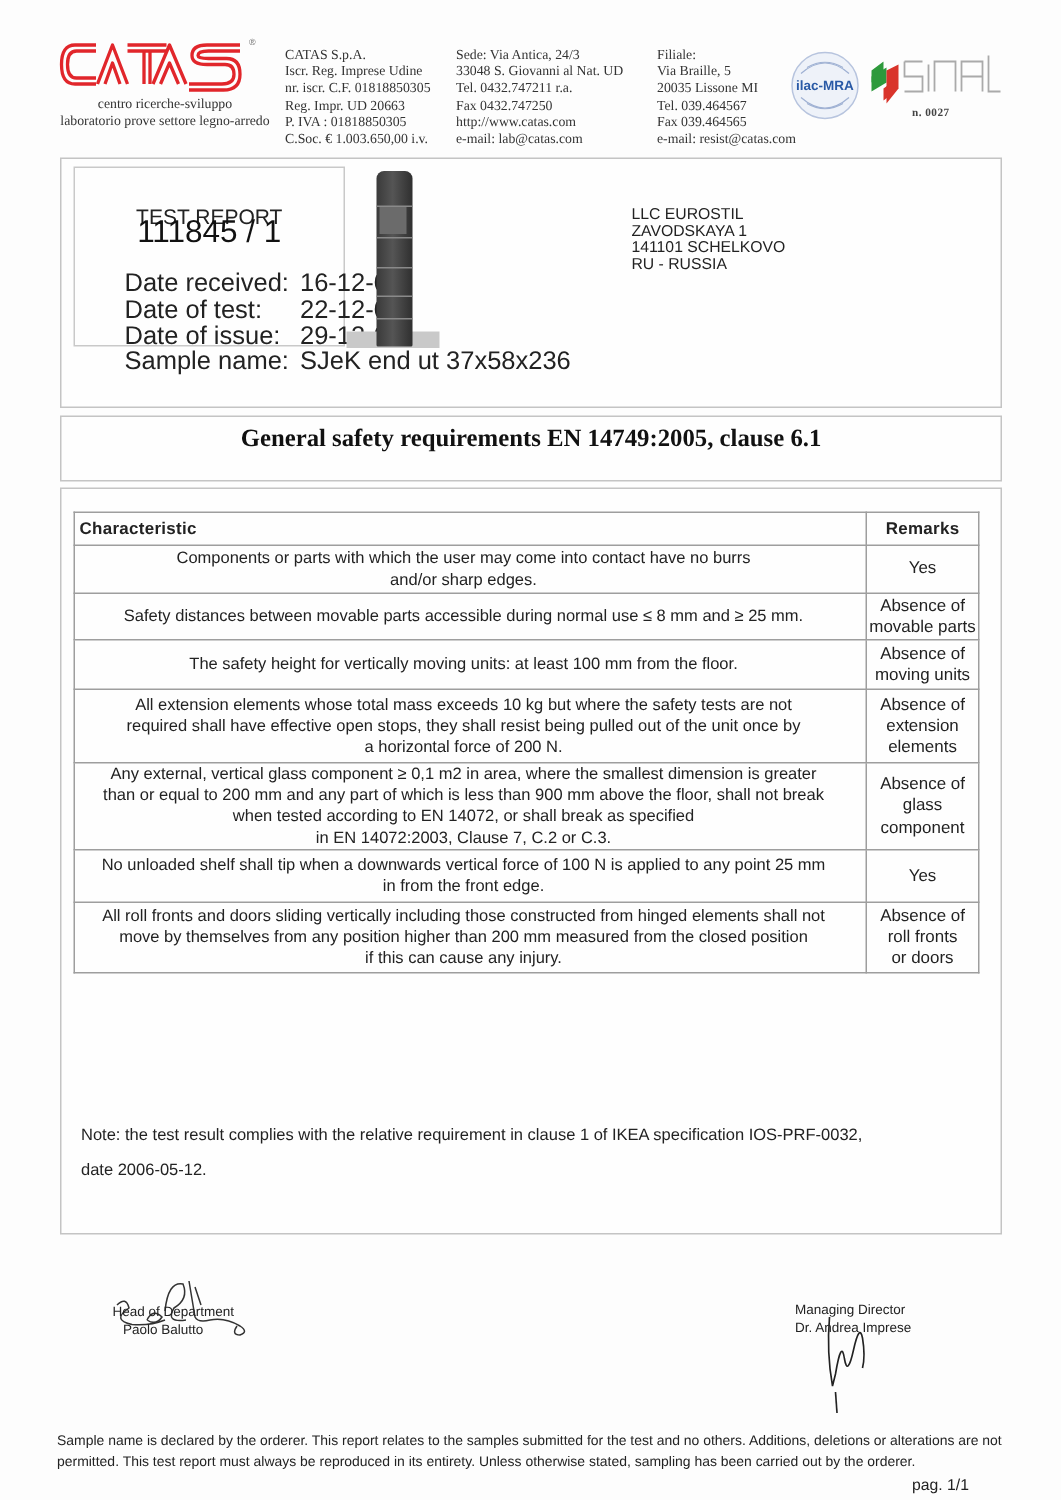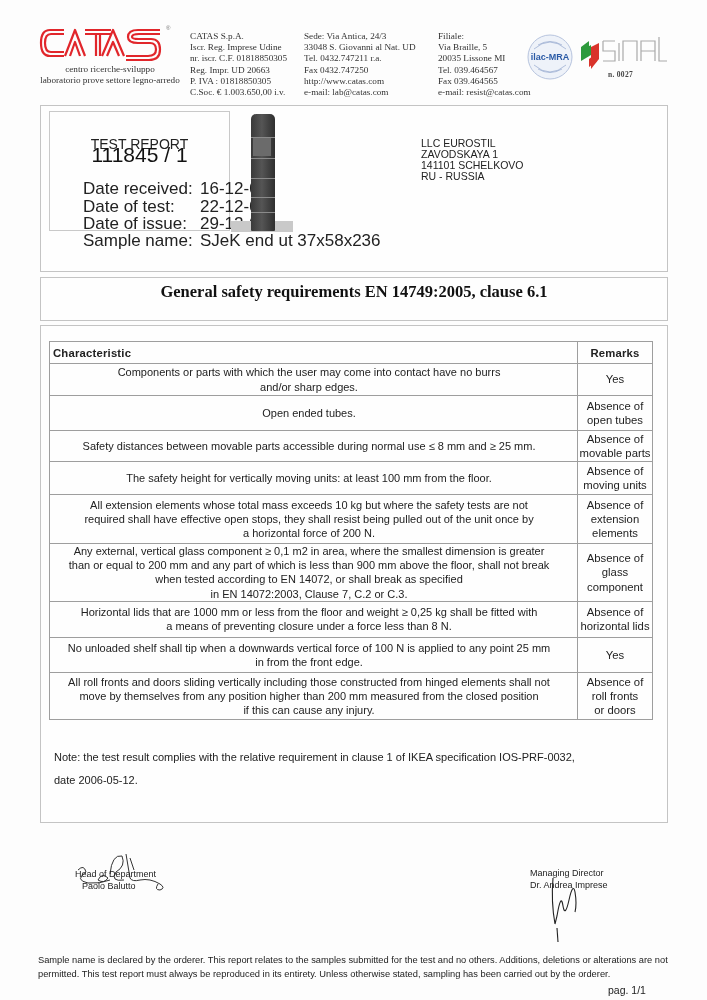--- a/index.html
+++ b/index.html
@@ -191,25 +191,20 @@
       <th class="c1">Characteristic</th>
       <th class="c2">Remarks</th>
     </tr>
   </thead>
   <tbody>
     <tr style="height:32px">
       <td class="c1 pre">Components or parts with which the user may come into contact have no burrs
 and/or sharp edges.</td>
       <td class="c2 pre">Yes</td>
     </tr>
-    <tr style="height:35px">
-      <td class="c1 pre">Open ended tubes.</td>
-      <td class="c2 pre">Absence of
-open tubes</td>
-    </tr>
     <tr style="height:31px">
       <td class="c1 pre">Safety distances between movable parts accessible during normal use ≤ 8 mm and ≥ 25 mm.</td>
       <td class="c2 pre">Absence of
 movable parts</td>
     </tr>
     <tr style="height:33px">
       <td class="c1 pre">The safety height for vertically moving units: at least 100 mm  from the floor.</td>
       <td class="c2 pre">Absence of
 moving units</td>
     </tr>
@@ -222,26 +217,20 @@
 elements</td>
     </tr>
     <tr style="height:57px">
       <td class="c1 pre">Any external, vertical glass component ≥ 0,1 m2 in area, where the smallest dimension is greater
 than or equal  to 200 mm and any part of which is less than 900 mm above the floor, shall not break
 when tested according  to EN 14072, or shall break as specified
 in EN 14072:2003, Clause 7, C.2 or C.3.</td>
       <td class="c2 pre">Absence of
 glass
 component</td>
-    </tr>
-    <tr style="height:36px">
-      <td class="c1 pre">Horizontal lids that are 1000 mm or less from the floor and weight ≥ 0,25 kg shall be fitted with
-a means of preventing closure under a force less than 8 N.</td>
-      <td class="c2 pre">Absence of
-horizontal lids</td>
     </tr>
     <tr style="height:35px">
       <td class="c1 pre">No unloaded shelf shall tip when a downwards vertical force of 100 N is applied to any point 25 mm
 in from  the front edge.</td>
       <td class="c2 pre">Yes</td>
     </tr>
     <tr style="height:47px">
       <td class="c1 pre">All roll fronts and doors sliding vertically including those constructed from hinged elements shall not
 move by  themselves from any position higher than 200 mm measured from the closed position
 if this can cause any injury.</td>

